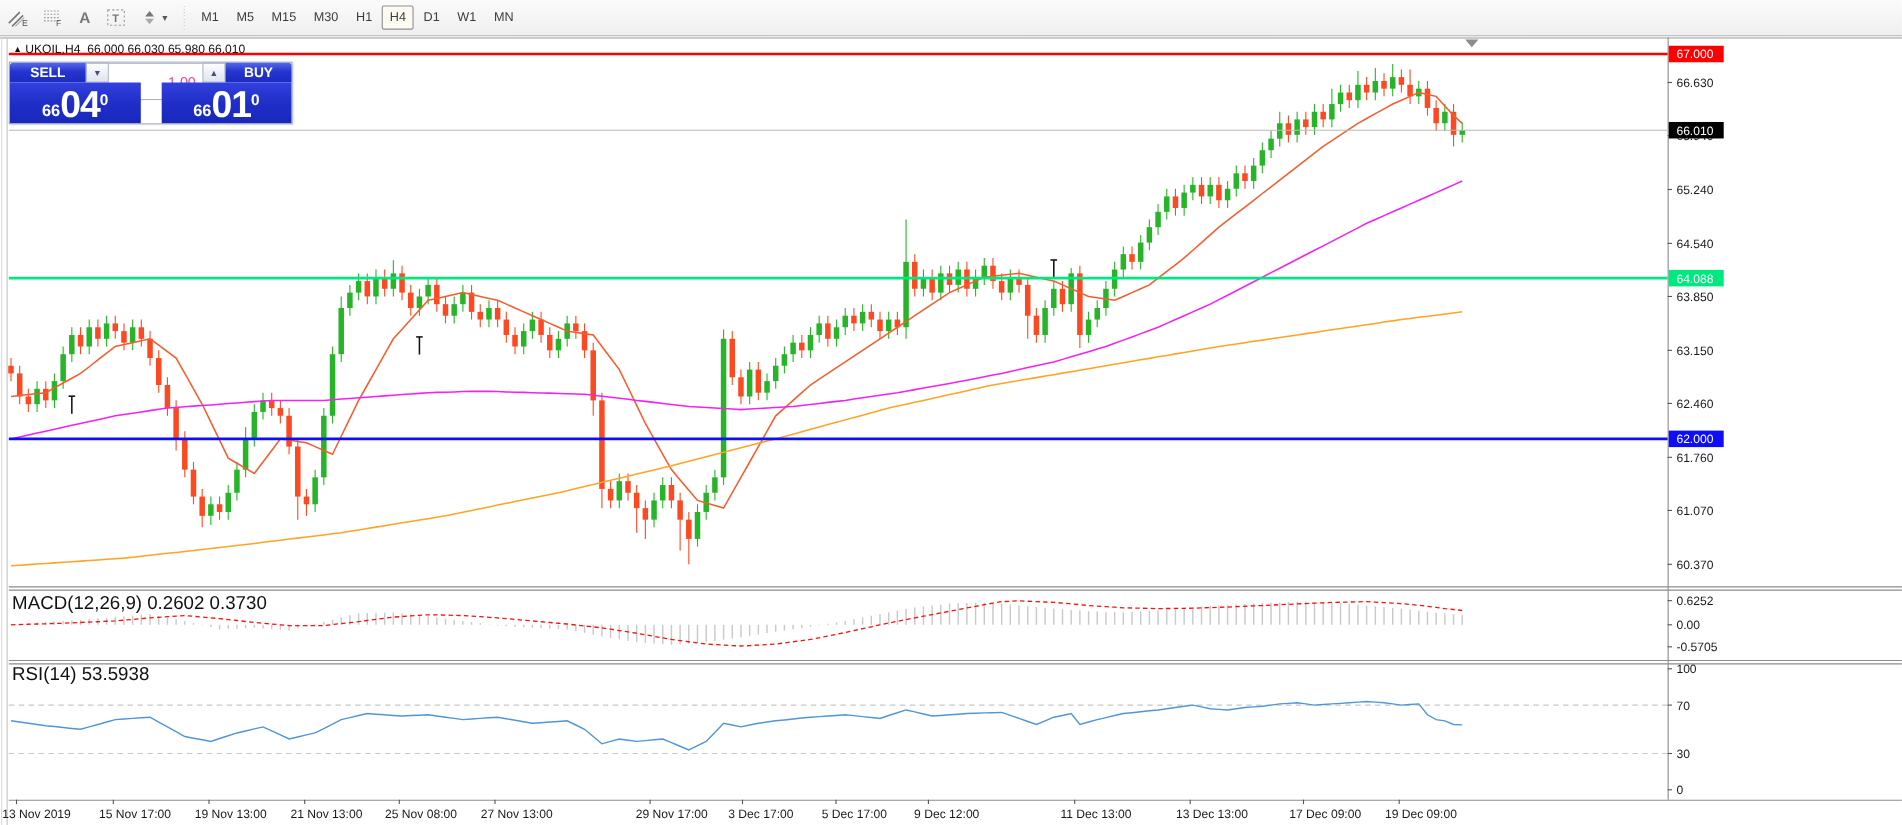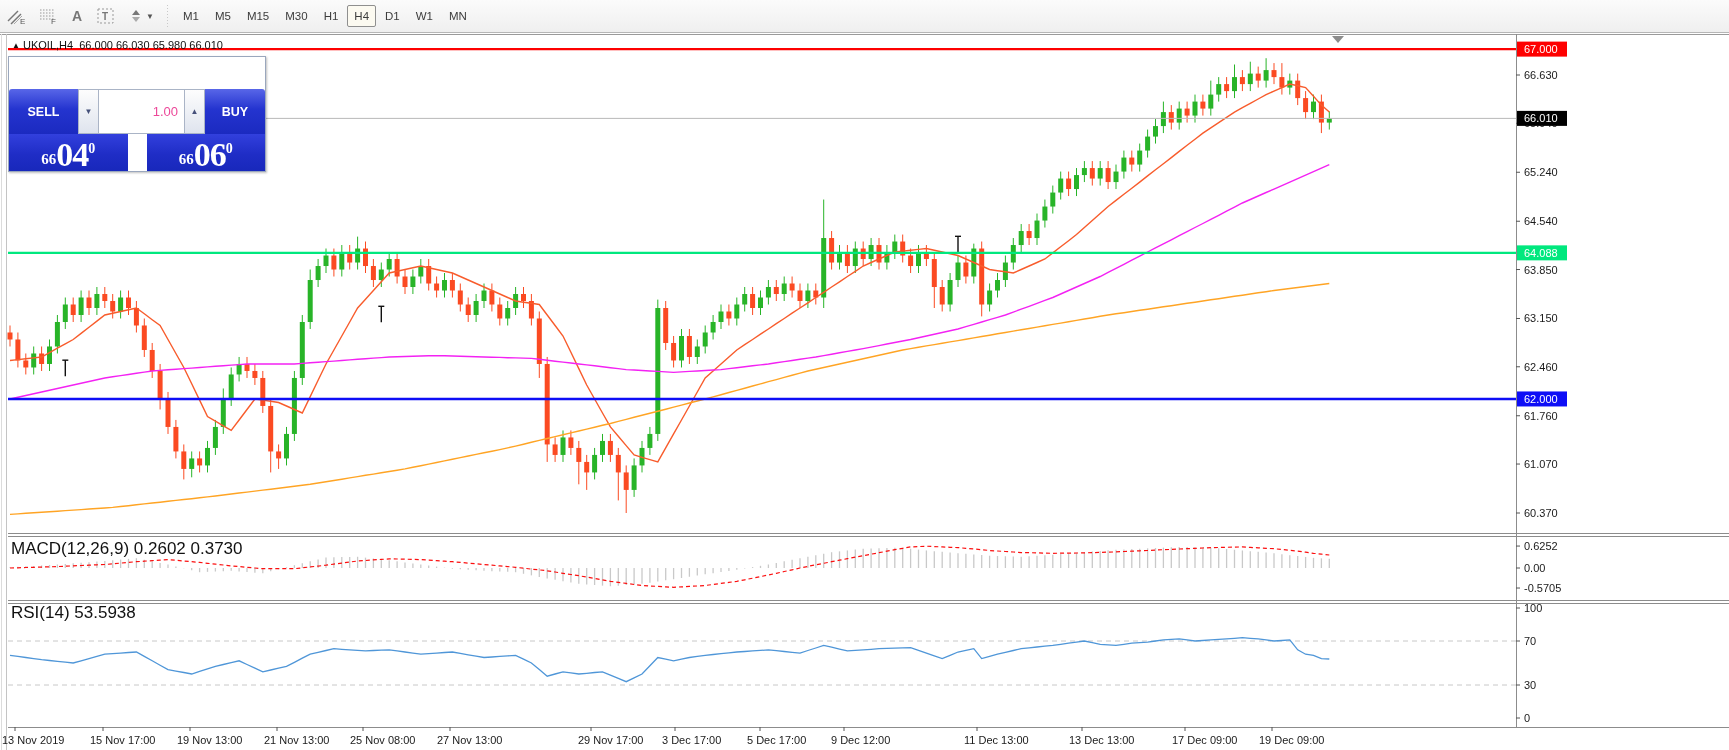--- a/index.html
+++ b/index.html
@@ -23,31 +23,31 @@
   .ticon { display:block; }
 
   
   #symline { position:absolute; left:12px; top:39px; z-index:12; font-size:11px; color:#111;
     white-space:pre;text-align:right; }
   #symline .tri { font-size:8px; vertical-align:1px; }
 
   
   #tradepanel { position:absolute; left:8px; top:56px; width:258px; z-index:20;
     border:1px solid #9aa7bd; background:#fff; box-shadow:1px 1px 2px rgba(0,0,0,.25); }
-  #tp-row1 { display:flex; height:45px;margin-top:32px; }
+  #tp-row1 { display:flex; height:18px; }
   .tp-btn { color:#fff; font-size:12.5px; font-weight:bold; display:flex; align-items:center;
     justify-content:center; background:linear-gradient(#5866e8,#2434cf 45%,#1b2ac0);
     cursor:pointer; }
   #tp-sell { width:69px; border-top-left-radius:3px; }
   #tp-buy  { width:57px; flex:1; border-top-right-radius:3px; }
   .spin { width:21px; background:linear-gradient(#fdfdfd,#dfe4ee); border:1px solid #aab4c6;
     display:flex; align-items:center; justify-content:center; font-size:8px; color:#45507a; cursor:pointer; }
   #tp-vol { width:85px; border-top:1px solid #aab4c6; border-bottom:1px solid #aab4c6;
     font-size:13px; text-align:right; padding:16px 6px; color:#ec4899; outline:none; border-left:none; border-right:none; }
-  #tp-row2 { display:flex; height:37px; background:#fff; gap:19px;font-family:Liberation Serif, serif; }
+  #tp-row2 { display:flex; height:37px; background:#fff; gap:19px; }
   .tp-tile { flex:1; background:linear-gradient(#3240dd,#1f2dc6 55%,#1828bb); color:#fff;
     display:flex; align-items:flex-end; justify-content:center; padding-bottom:1px; cursor:pointer; }
   .tp-small { font-size:15px; font-weight:bold; line-height:1; margin-bottom:3px; }
   .tp-big { font-size:34px; font-weight:bold; line-height:.88; letter-spacing:-1px; }
   .tp-sup { font-size:14px; font-weight:bold; line-height:1; margin-bottom:14px; }
 
   
   .ind-label { position:absolute; left:11px; z-index:12; font-size:17px; color:#111; }
   #macd-label { top:539px; }
   #rsi-label { top:603px; }
@@ -124,21 +124,21 @@
       <div id="tp-buy" class="tp-btn">BUY</div>
     </div>
     <div id="tp-row2">
       <div class="tp-tile">
         <span class="tp-small">66</span>
         <span class="tp-big">04</span>
         <span class="tp-sup">0</span>
       </div>
       <div class="tp-tile">
         <span class="tp-small">66</span>
-        <span class="tp-big">06</span>
+        <span class="tp-big">01</span>
         <span class="tp-sup">0</span>
       </div>
     </div>
   </div>
 
   <div id="macd-label" class="ind-label">MACD(12,26,9) 0.2602 0.3730</div>
   <div id="rsi-label" class="ind-label">RSI(14) 53.5938</div>
 
 
 <svg width="1729" height="750" id="chart-svg">

